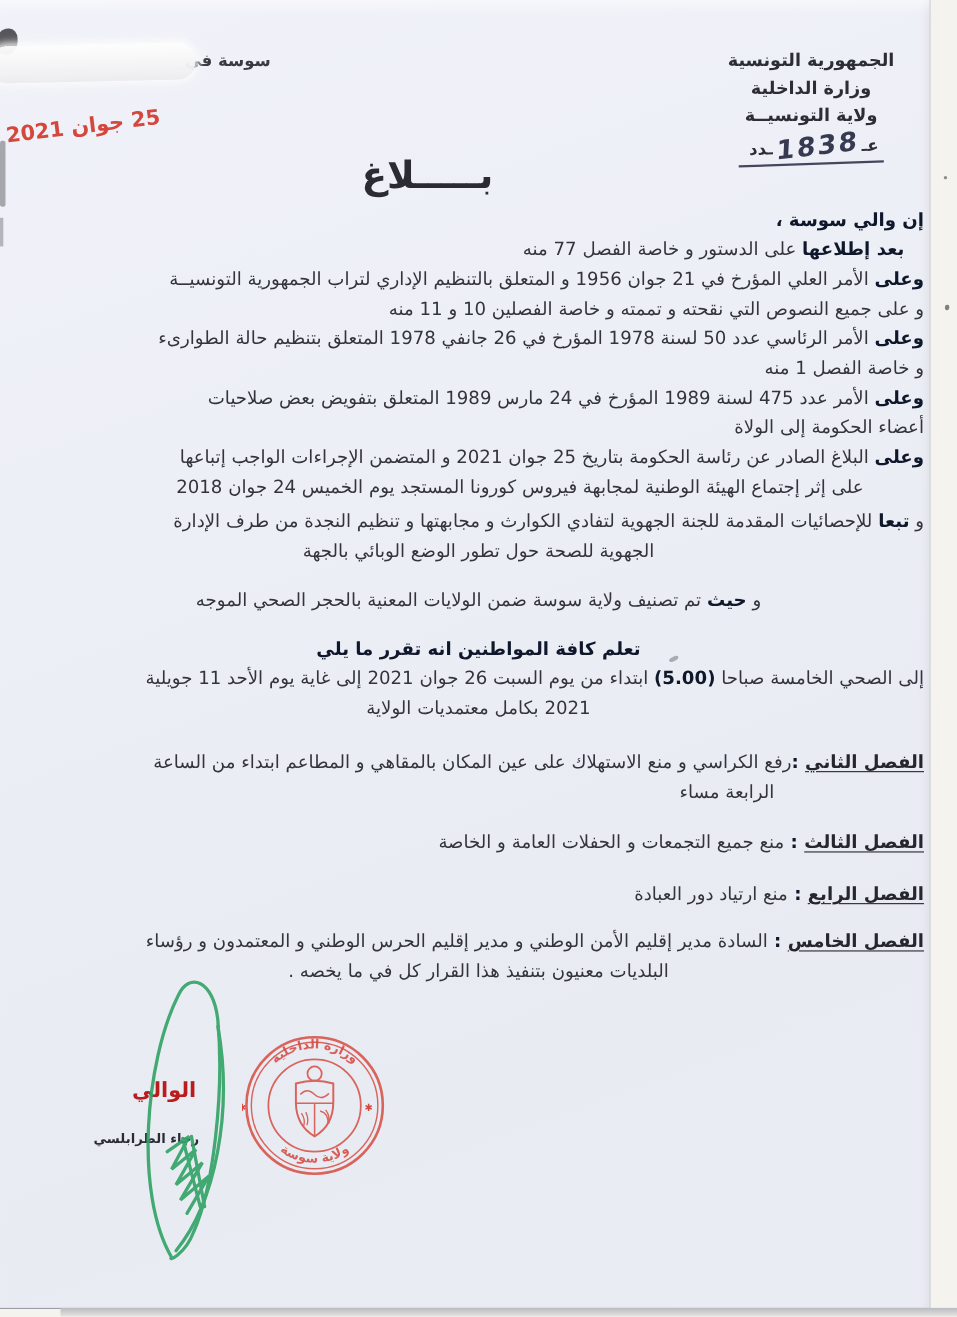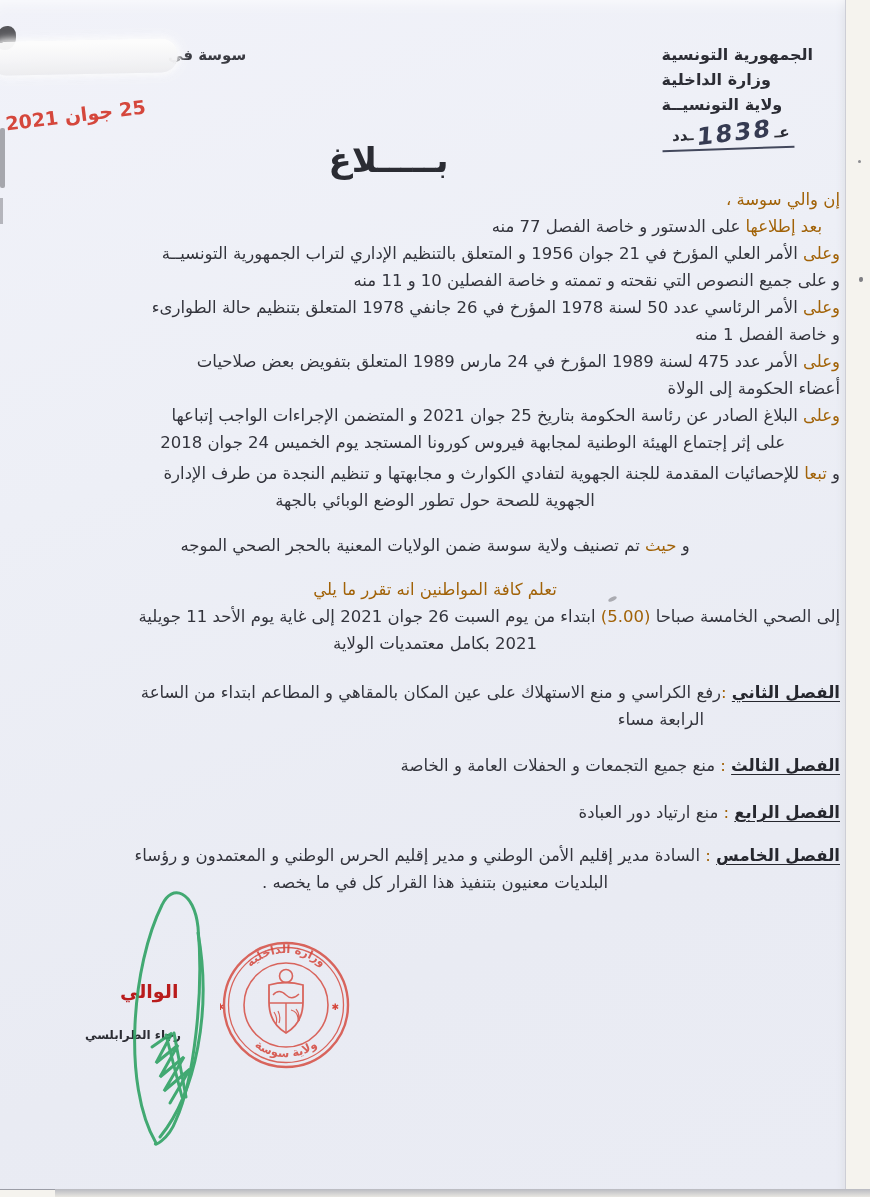--- a/index.html
+++ b/index.html
@@ -17,21 +17,21 @@
   
   .paper{
     position:absolute;left:0;top:0;width:845px;height:1189px;
     background:linear-gradient(160deg,#f1f2f9 0%,#edeff6 35%,#e9ebf3 75%,#eaecf4 100%);
     border-right:1px solid #cdced6;
     border-bottom:1px solid #9b9da6;
     box-shadow:inset 0 14px 18px -14px #ffffff, inset -8px 0 10px -8px #d8d9e1;
   }
   
   .hdr{
-    position:absolute;top:42px;right:57px;text-align:left;
+    position:absolute;top:42px;right:57px;text-align:center;
     font-weight:bold;font-size:16px;line-height:25px;color:#2c2d35;
     letter-spacing:.2px;
   }
   .refline{
     display:inline-block;margin-top:2px;padding:0 4px 1px 10px;
     border-bottom:2px solid #43485c;transform:rotate(-2deg);
     font-size:15px;font-weight:bold;white-space:nowrap;
   }
   .refnum{
     display:inline-block;font-size:24px;font-weight:bold;color:#363b52;
@@ -53,21 +53,21 @@
     position:absolute;top:140px;left:0;width:777px;text-align:center;
     font-size:34px;font-weight:bold;color:#2b2c33;letter-spacing:1px;
   }
   
   .body{
     position:absolute;top:186px;right:30px;left:30px;
     font-size:16.5px;line-height:27px;color:#33343c;
   }
   .ln{height:27px;white-space:nowrap;text-align:right;}
   .c{text-align:center;}
-  .b{font-weight:normal;color:#a16207;}
+  .b{font-weight:bold;color:#0f172a;}
   .art{font-weight:bold;color:#26272e;text-decoration:underline;text-underline-offset:3px;}
   .pr18{padding-right:18px;}
   .pr55{padding-right:55px;}
   .pr136{padding-right:136px;}
   .gap4{margin-top:4px;} .gap17{margin-top:17px;} .gap18{margin-top:18px;}
   .gap19{margin-top:19px;} .gap16{margin-top:16px;} .gap20{margin-top:20px;}
   .gap22{margin-top:22px;}
   
   .sig-title{
     position:absolute;top:980px;left:120px;font-size:19px;font-weight:bold;color:#b91c1c;

